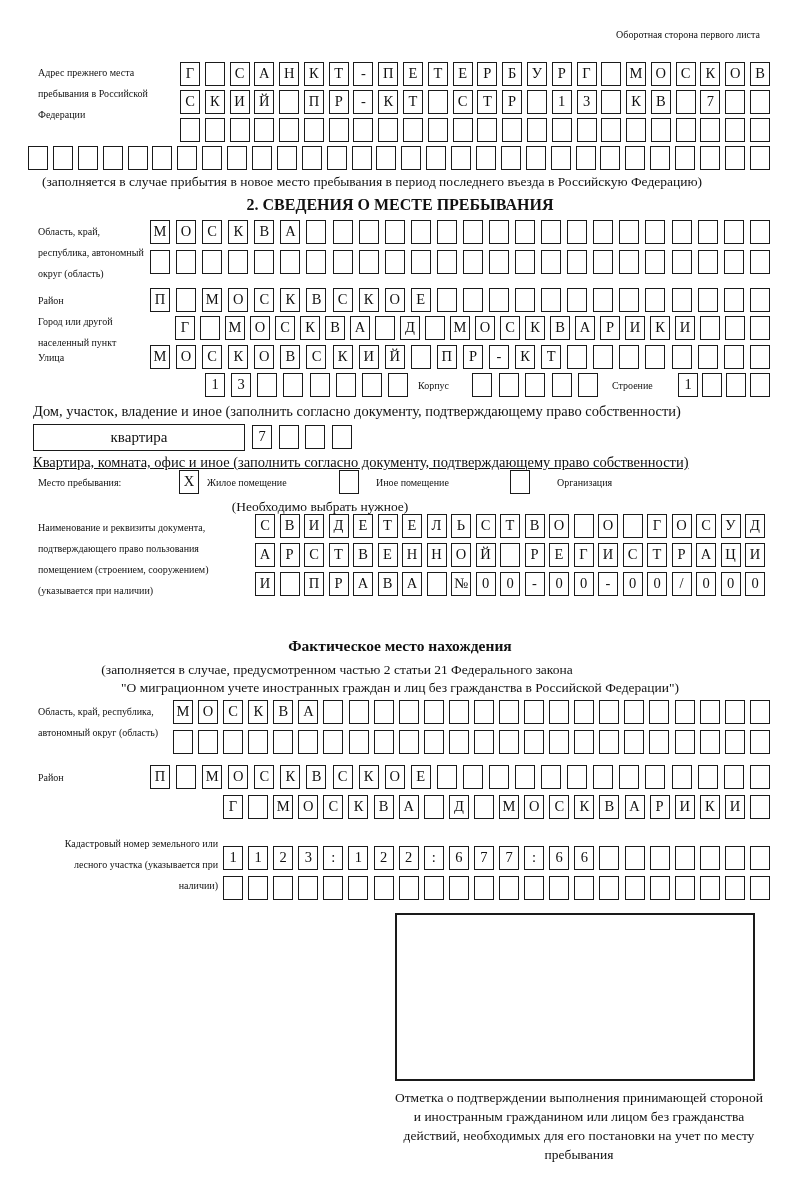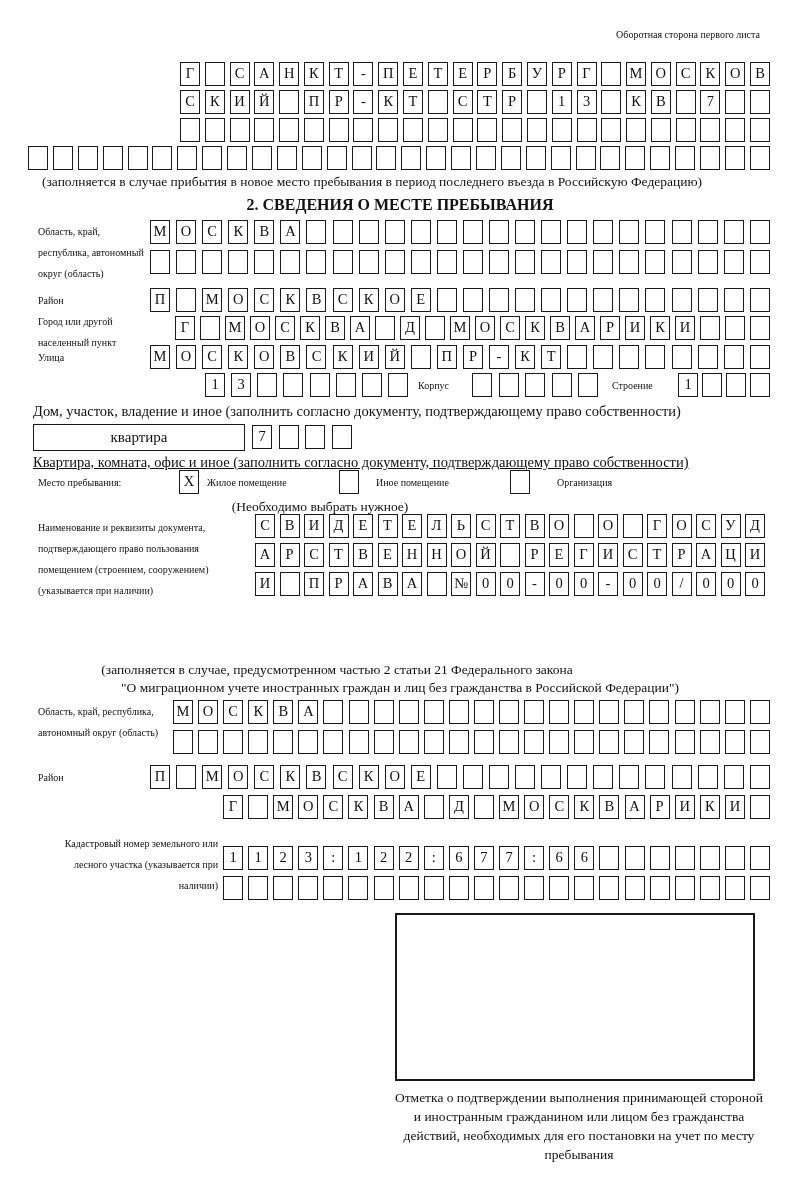--- a/index.html
+++ b/index.html
@@ -27,20 +27,21 @@
   }
   .stampbox { box-sizing:border-box; border:2px solid #1a1a1a; background:#fff; }
 </style>
 </head>
 <body>
 
 <div class="page">
 
   <div class="abs label" style="top:24px; right:40px;">Оборотная сторона первого листа</div>
 
+  <div class="abs label" style="left:38px; top:62px; width:130px;">Адрес прежнего места пребывания в Российской Федерации</div>
   <div class="abs boxrow" style="left:180px; top:62px; width:590px;">
       <span class="cell">Г</span>
       <span class="cell"></span>
       <span class="cell">С</span>
       <span class="cell">А</span>
       <span class="cell">Н</span>
       <span class="cell">К</span>
       <span class="cell">Т</span>
       <span class="cell">-</span>
       <span class="cell">П</span>
@@ -401,21 +402,22 @@
       <span class="cell">0</span>
       <span class="cell">-</span>
       <span class="cell">0</span>
       <span class="cell">0</span>
       <span class="cell">/</span>
       <span class="cell">0</span>
       <span class="cell">0</span>
       <span class="cell">0</span>
     </div>
 
-  <div class="abs small-note center" style="left:15px; top:661px; width:644px;">(заполняется в случае, предусмотренном частью 2 статьи 21 Федерального закона</div>
+  <div class="abs subtitle center" style="left:0; top:637px; width:800px;">Фактическое место нахождения</div>
+  <div class="abs small-note center" style="left:0; top:661px; width:644px;padding-left:15px;">(заполняется в случае, предусмотренном частью 2 статьи 21 Федерального закона</div>
   <div class="abs small-note center" style="left:0; top:679px; width:800px;">"О миграционном учете иностранных граждан и лиц без гражданства в Российской Федерации")</div>
 
   <div class="abs label" style="left:38px; top:701px; width:132px;">Область, край, республика, автономный округ (область)</div>
   <div class="abs boxrow" style="left:173px; top:700px; width:597px;">
       <span class="cell">М</span>
       <span class="cell">О</span>
       <span class="cell">С</span>
       <span class="cell">К</span>
       <span class="cell">В</span>
       <span class="cell">А</span>

